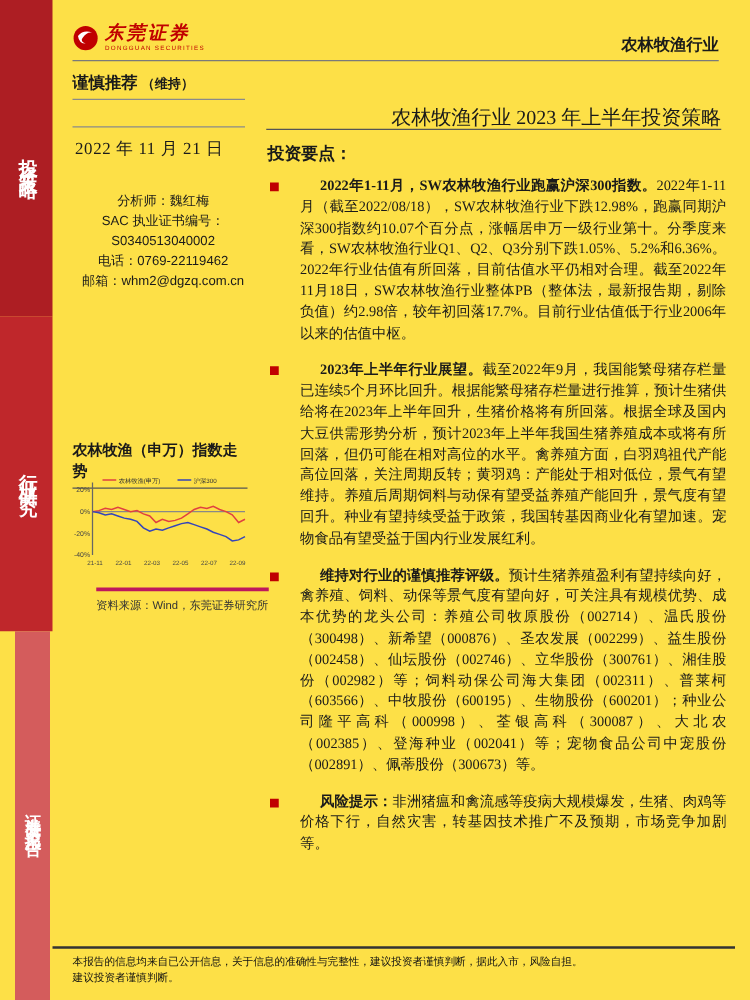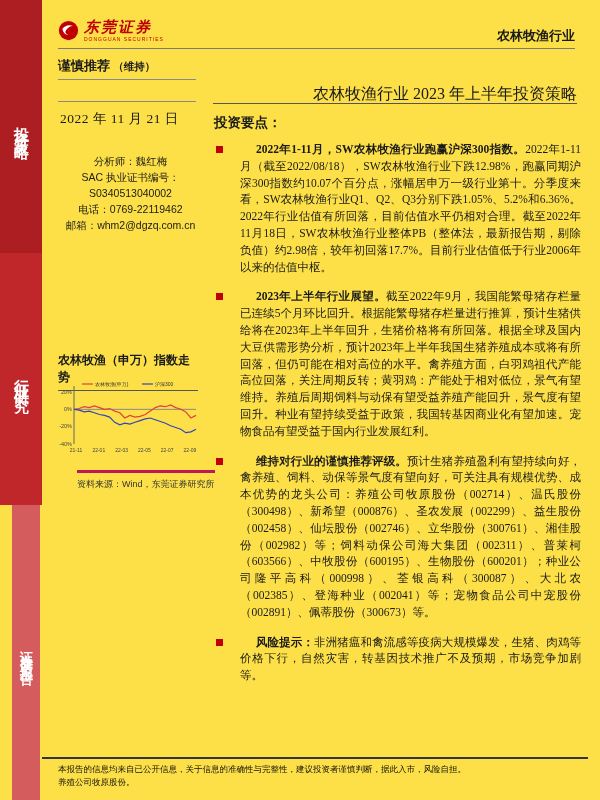--- a/index.html
+++ b/index.html
@@ -148,16 +148,16 @@
     </div>
     <div class="bullet">
       <span class="sq"></span>
       <span class="lead">风险提示：</span><span>非洲猪瘟和禽流感等疫病大规模爆发，生猪、肉鸡等价格下行，自然灾害，转基因技术推广不及预期，市场竞争加剧等。</span>
     </div>
   </div>
 
   <div class="footer-rule"></div>
   <div class="footer">
     <div>本报告的信息均来自已公开信息，关于信息的准确性与完整性，建议投资者谨慎判断，据此入市，风险自担。</div>
-    <div>养殖公司牧原股份。</div>
+    <div>建议投资者谨慎判断。</div>
   </div>
 
 </div>
 
 </body></html>

